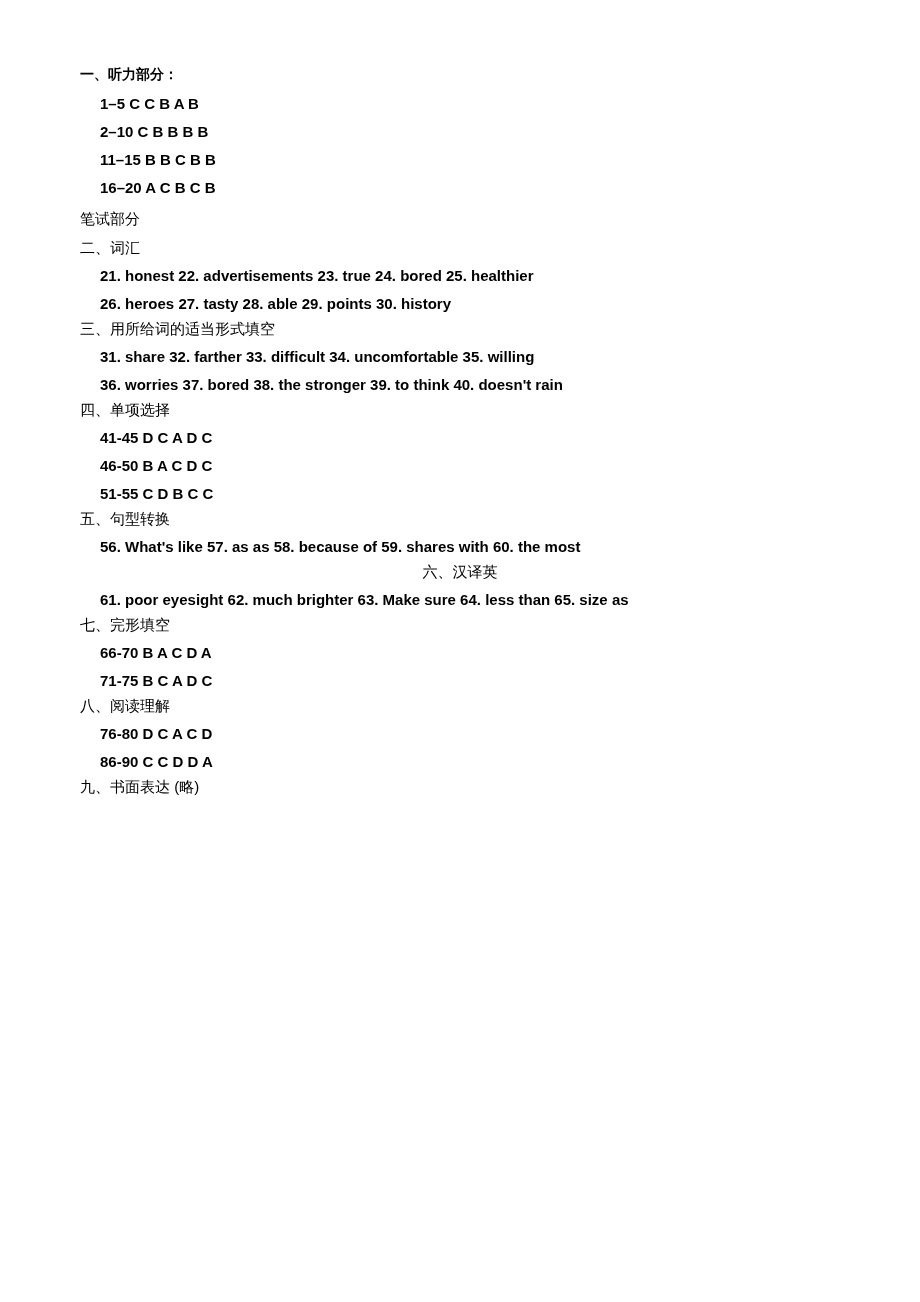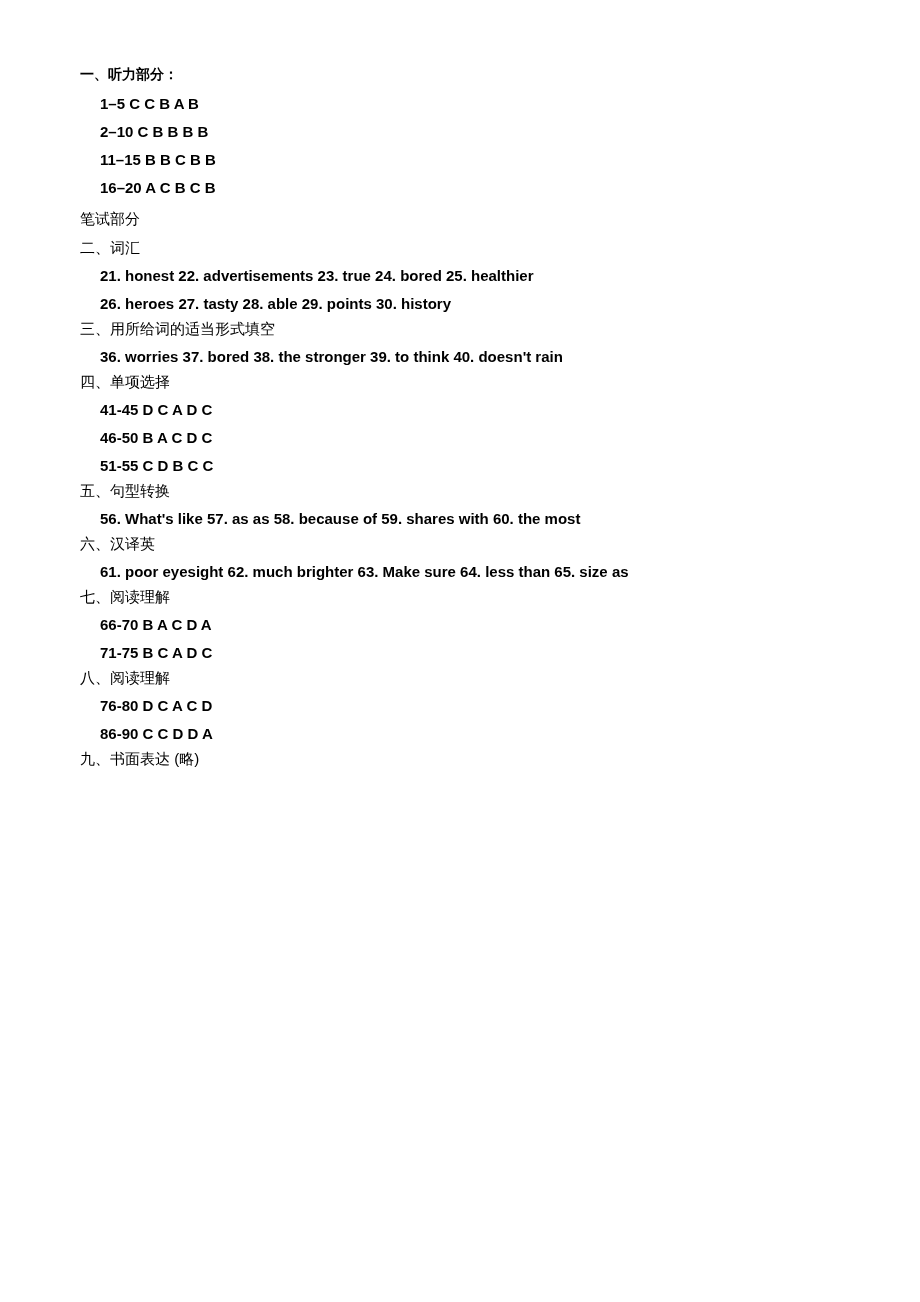--- a/index.html
+++ b/index.html
@@ -70,37 +70,38 @@
 
   <div class="spacer"></div>
 
   <div class="sub-section-title">二、词汇</div>
 
   <div class="content-line">21. honest   22. advertisements   23. true   24. bored     25. healthier</div>
   <div class="content-line">26. heroes   27. tasty                   28. able   29. points   30. history</div>
 
   <div class="sub-section-title" style="margin-top:4px;">三、用所给词的适当形式填空</div>
 
+  <div class="content-line">31. share    32. farther    33. difficult    34. uncomfortable 35. willing</div>
   <div class="content-line">36. worries 37. bored       38. the stronger 39. to think         40. doesn't rain</div>
 
   <div class="sub-section-title" style="margin-top:4px;">四、单项选择</div>
 
   <div class="content-line">41-45 D   C   A   D   C</div>
   <div class="content-line">46-50 B   A   C   D   C</div>
   <div class="content-line">51-55 C   D   B   C   C</div>
 
   <div class="sub-section-title" style="margin-top:4px;">五、句型转换</div>
 
   <div class="content-line">56. What's like   57. as as   58. because of   59. shares with   60. the most</div>
 
-  <div class="sub-section-title" style="margin-top:4px;">六、汉译英</div>
+  <div class="sub-section-title" style="margin-top:4px;text-align:center;">六、汉译英</div>
 
   <div class="content-line">61. poor eyesight 62. much brighter   63. Make sure   64. less than   65. size as</div>
 
-  <div class="sub-section-title" style="margin-top:4px;">七、阅读理解</div>
+  <div class="sub-section-title" style="margin-top:4px;">七、完形填空</div>
 
   <div class="content-line">66-70   B   A   C   D   A</div>
   <div class="content-line">71-75   B   C   A   D   C</div>
 
   <div class="sub-section-title" style="margin-top:4px;">八、阅读理解</div>
 
   <div class="content-line">76-80   D   C   A   C   D</div>
   <div class="content-line">86-90   C   C   D   D   A</div>
 
   <div class="sub-section-title" style="margin-top:4px;">九、书面表达 (略)</div>

